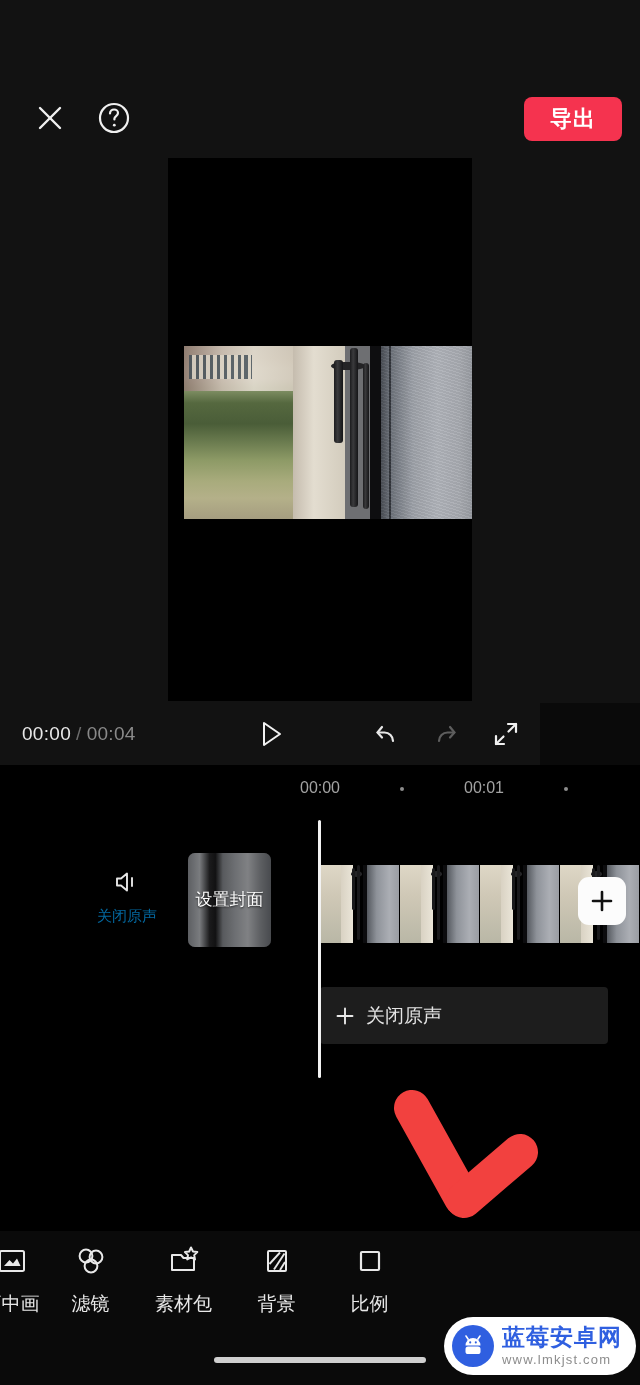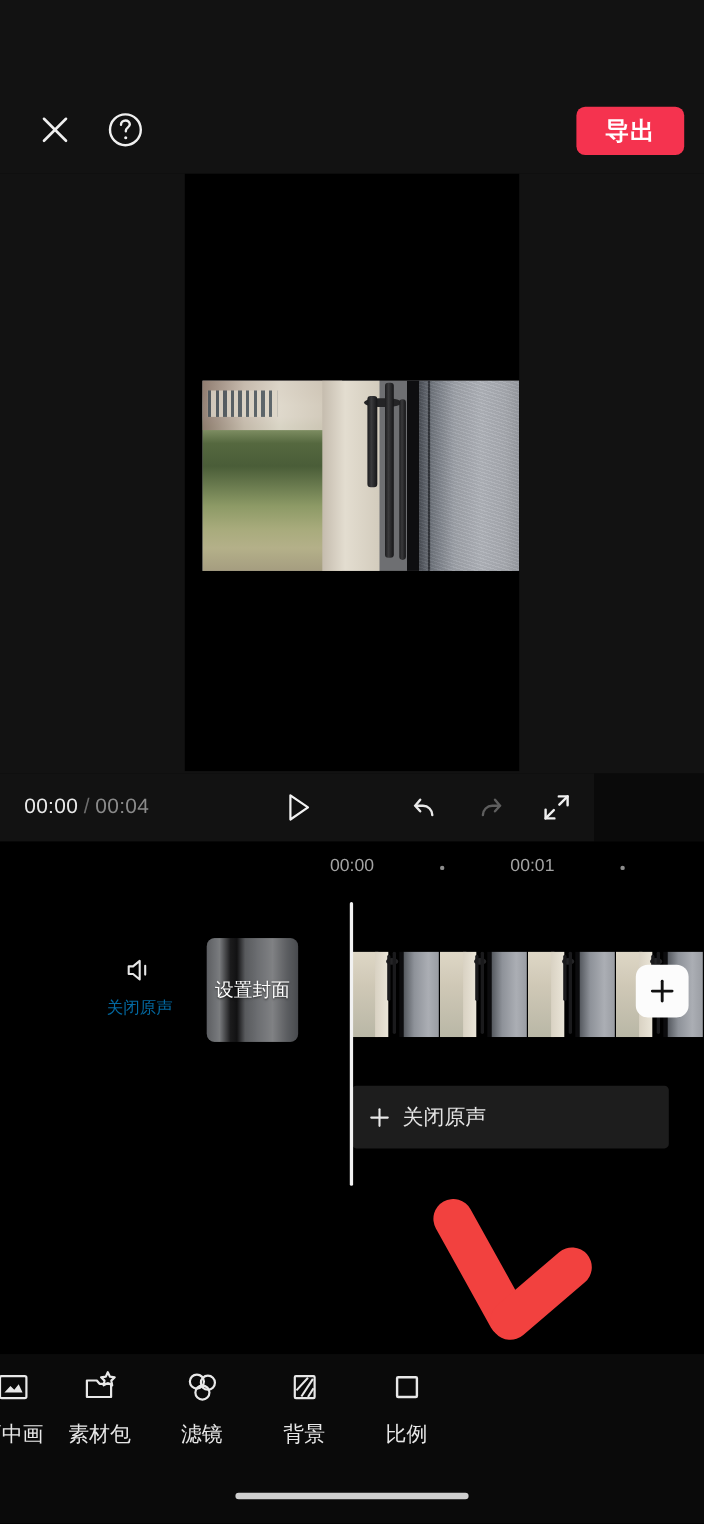--- a/index.html
+++ b/index.html
@@ -549,37 +549,37 @@
           <rect x="5" y="7" width="24" height="20" rx="1.5"></rect>
           <path d="M9 22 l5.5 -6 3.5 3.5 4 -5 3.5 7.5 Z" fill="#e8e8e8" stroke="none"></path>
         </svg>
       </span>
       <span class="tl">画中画</span>
     </div>
 
 
     <div class="tool">
       <span class="ic">
-        <svg viewBox="0 0 34 34" fill="none" stroke="#e8e8e8" stroke-width="2" stroke-linejoin="round">
-          <path d="M5 26 V11 h9 l2.5 3 H27 v12 Z"></path>
-          <path d="M24 3.5 l2 4 4.3 .6 -3.1 3 .8 4.3 -3.9 -2 -3.9 2 .8 -4.3 -3.1 -3 4.3 -.6 Z"></path>
-        </svg>
-      </span>
-      <span class="tl">素材包</span>
-    </div>
-
-    <div class="tool">
-      <span class="ic">
         <svg viewBox="0 0 34 34" fill="none" stroke="#e8e8e8" stroke-width="2">
           <circle cx="12" cy="12" r="6.4"></circle>
           <circle cx="22" cy="13" r="6.4"></circle>
           <circle cx="17" cy="22" r="6.4"></circle>
         </svg>
       </span>
       <span class="tl">滤镜</span>
+    </div>
+
+    <div class="tool">
+      <span class="ic">
+        <svg viewBox="0 0 34 34" fill="none" stroke="#e8e8e8" stroke-width="2" stroke-linejoin="round">
+          <path d="M5 26 V11 h9 l2.5 3 H27 v12 Z"></path>
+          <path d="M24 3.5 l2 4 4.3 .6 -3.1 3 .8 4.3 -3.9 -2 -3.9 2 .8 -4.3 -3.1 -3 4.3 -.6 Z"></path>
+        </svg>
+      </span>
+      <span class="tl">素材包</span>
     </div>
 
     <div class="tool">
       <span class="ic">
         <svg viewBox="0 0 34 34" fill="none" stroke="#e8e8e8" stroke-width="2">
           <rect x="8" y="7" width="18" height="20" rx="1"></rect>
           <g stroke-width="1.9">
             <line x1="9.5" y1="20" x2="20" y2="8.5"></line>
             <line x1="14" y1="25.5" x2="24.5" y2="9.5"></line>
             <line x1="20" y1="26" x2="25" y2="18"></line>
@@ -595,14 +595,29 @@
           <rect x="8" y="8" width="18" height="18" rx="1"></rect>
         </svg>
       </span>
       <span class="tl">比例</span>
     </div>
 
   </div>
 
   <div class="home-indicator"></div>
 
+  <div class="watermark">
+    <span class="wm-logo">
+      <svg viewBox="0 0 26 26" fill="#ffffff">
+        <path d="M6 3 l2.2 3.2 M20 3 l-2.2 3.2" stroke="#fff" stroke-width="1.6" stroke-linecap="round" fill="none"></path>
+        <path d="M5.5 12.5 a7.5 7.5 0 0 1 15 0 Z"></path>
+        <rect x="5.5" y="13.4" width="15" height="7.6" rx="2.6"></rect>
+        <circle cx="10.2" cy="9.4" r="1.05" fill="#2f5fe0"></circle>
+        <circle cx="15.8" cy="9.4" r="1.05" fill="#2f5fe0"></circle>
+      </svg>
+    </span>
+    <span class="wm-text">
+      <span class="wm-title">蓝莓安卓网</span>
+      <span class="wm-url">www.lmkjst.com</span>
+    </span>
+  </div>
 
 </div>
 
 </body></html>

